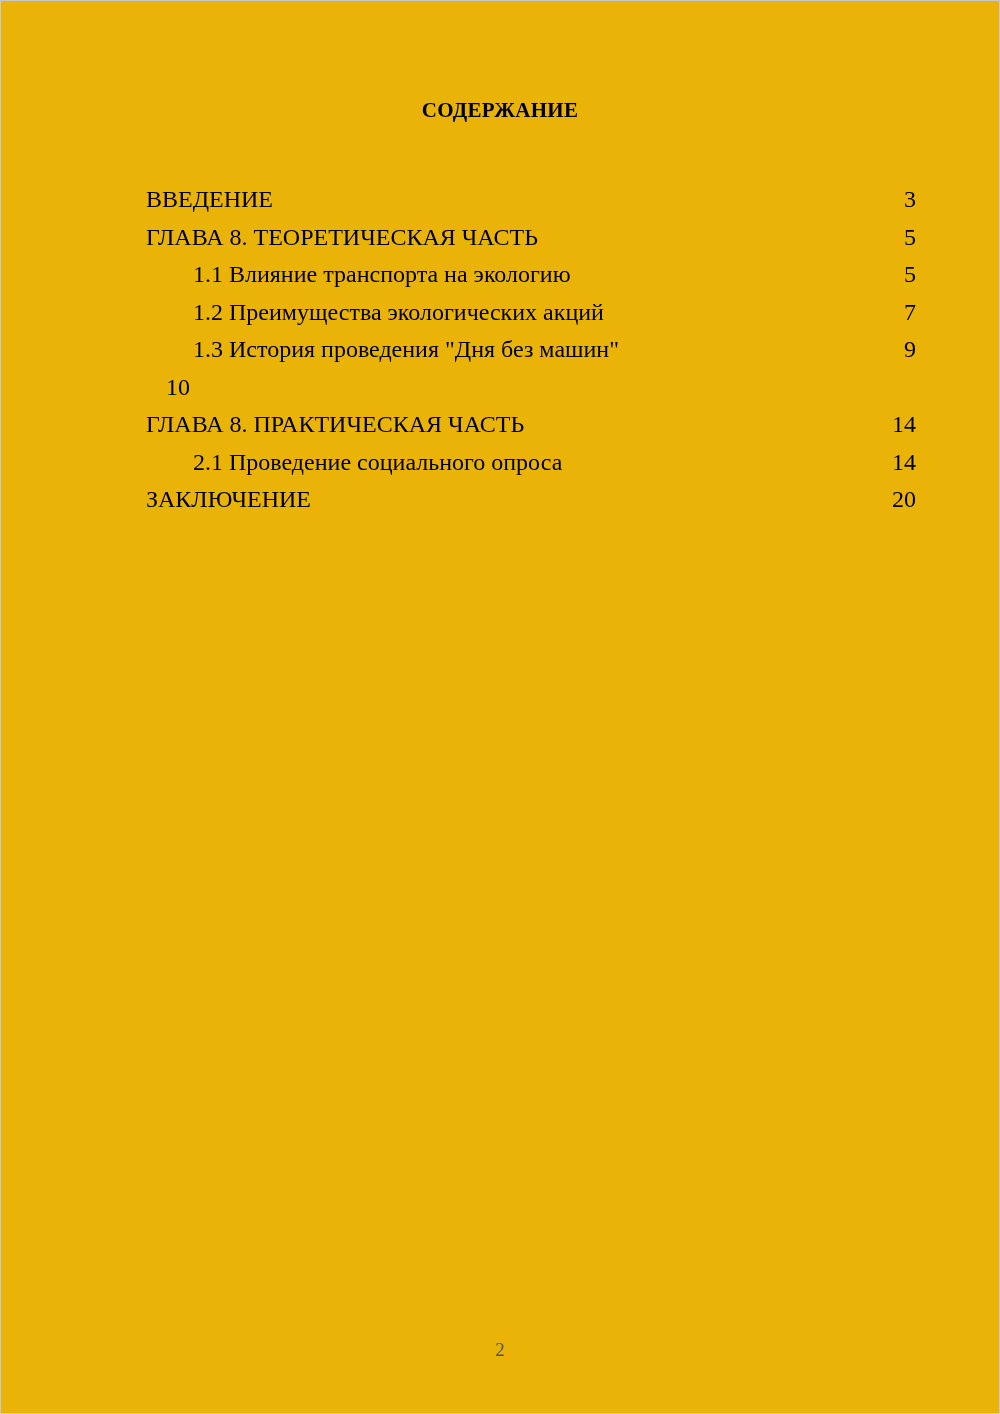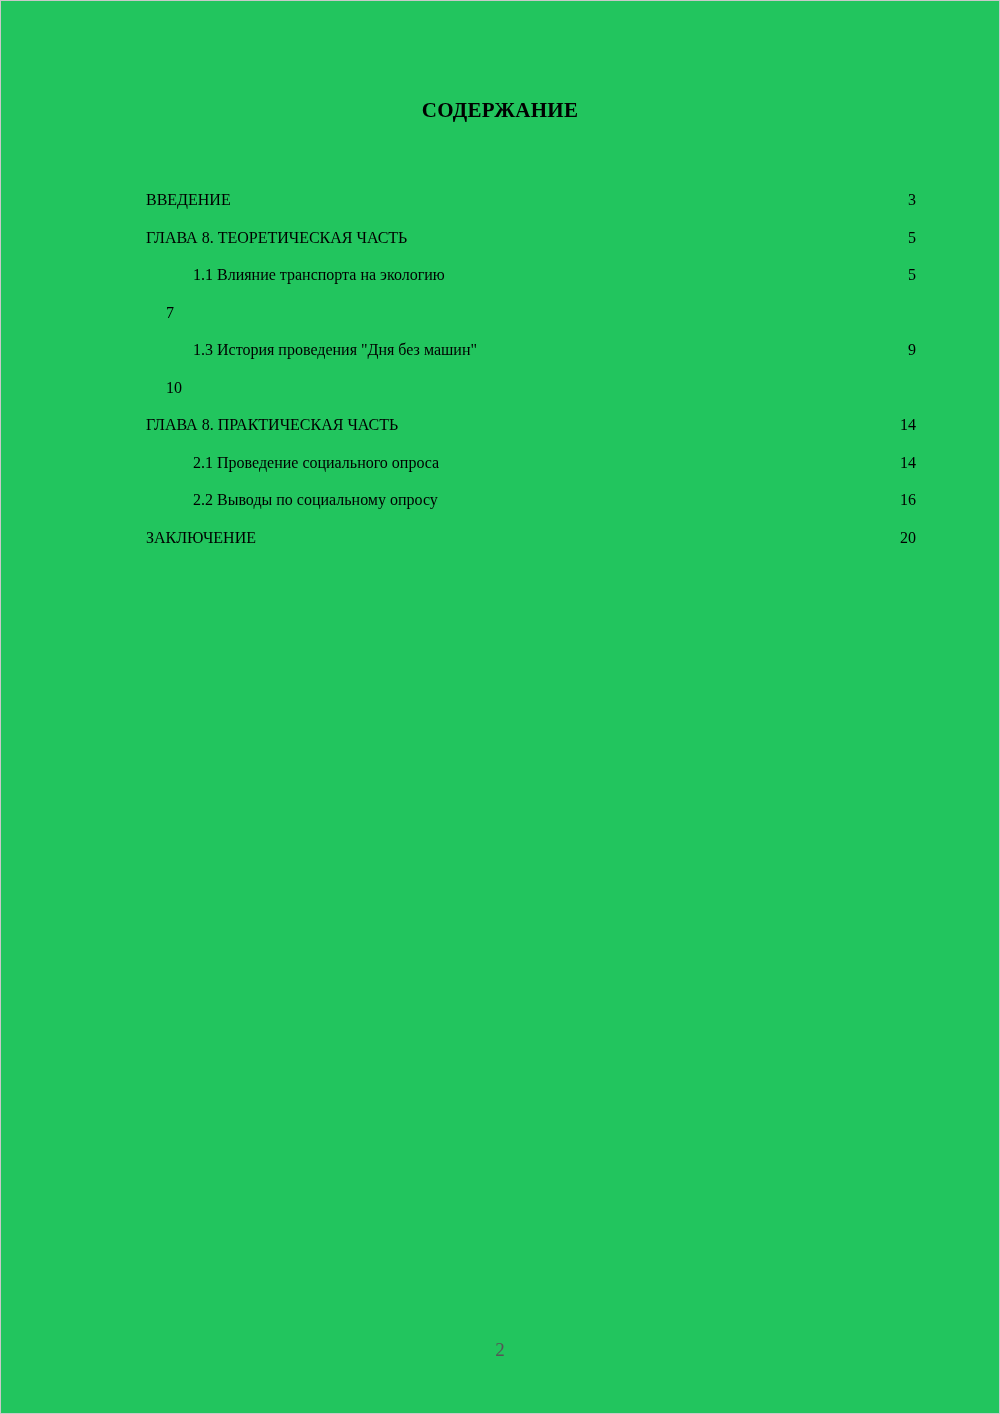--- a/index.html
+++ b/index.html
@@ -11,42 +11,42 @@
     width: 1000px;
     height: 1414px;
     font-family: "Liberation Serif", serif;
     color: #000000;
   }
   .page {
     position: relative;
     box-sizing: border-box;
     width: 1000px;
     height: 1414px;
-    background: #22c55e;
+    background: #eab308;
     border: 1px solid #c9c9c9;
     overflow: hidden;
   }
   .doc-title {
     margin: 0;
     padding-top: 97px;
     text-align: center;
     font-size: 21px;
     font-weight: bold;
     letter-spacing: 0.3px;
   }
   .toc {
     margin-top: 58px;
     padding-left: 145px;
     padding-right: 83px;
   }
   .toc-row {
     display: flex;
     justify-content: space-between;
     align-items: baseline;
-    font-size: 16px;
+    font-size: 24px;
     line-height: 37.5px;
   }
   .toc-row.indent .toc-label {
     padding-left: 47px;
   }
   .toc-label {
     white-space: nowrap;
   }
   .toc-page {
     text-align: right;
@@ -75,41 +75,38 @@
       </div>
       <div class="toc-row">
         <span class="toc-label">ГЛАВА 8. ТЕОРЕТИЧЕСКАЯ ЧАСТЬ</span>
         <span class="toc-page">5</span>
       </div>
       <div class="toc-row indent">
         <span class="toc-label">1.1 Влияние транспорта на экологию</span>
         <span class="toc-page">5</span>
       </div>
       <div class="toc-row indent">
+        <span class="toc-label">1.2 Преимущества экологических акций</span>
         <span class="toc-page">7</span>
       </div>
       <div class="toc-row indent">
         <span class="toc-label">1.3 История проведения "Дня без машин"</span>
         <span class="toc-page">9</span>
       </div>
       <div class="toc-row indent">
         <span class="toc-page">10</span>
       </div>
       <div class="toc-row">
         <span class="toc-label">ГЛАВА 8. ПРАКТИЧЕСКАЯ ЧАСТЬ</span>
         <span class="toc-page">14</span>
       </div>
       <div class="toc-row indent">
         <span class="toc-label">2.1 Проведение социального опроса</span>
         <span class="toc-page">14</span>
       </div>
-      <div class="toc-row indent">
-        <span class="toc-label">2.2 Выводы по социальному опросу</span>
-        <span class="toc-page">16</span>
-      </div>
       <div class="toc-row">
         <span class="toc-label">ЗАКЛЮЧЕНИЕ</span>
         <span class="toc-page">20</span>
       </div>
     </div>
 
   <div class="page-number">2</div>
 </div>
 
 </body></html>

